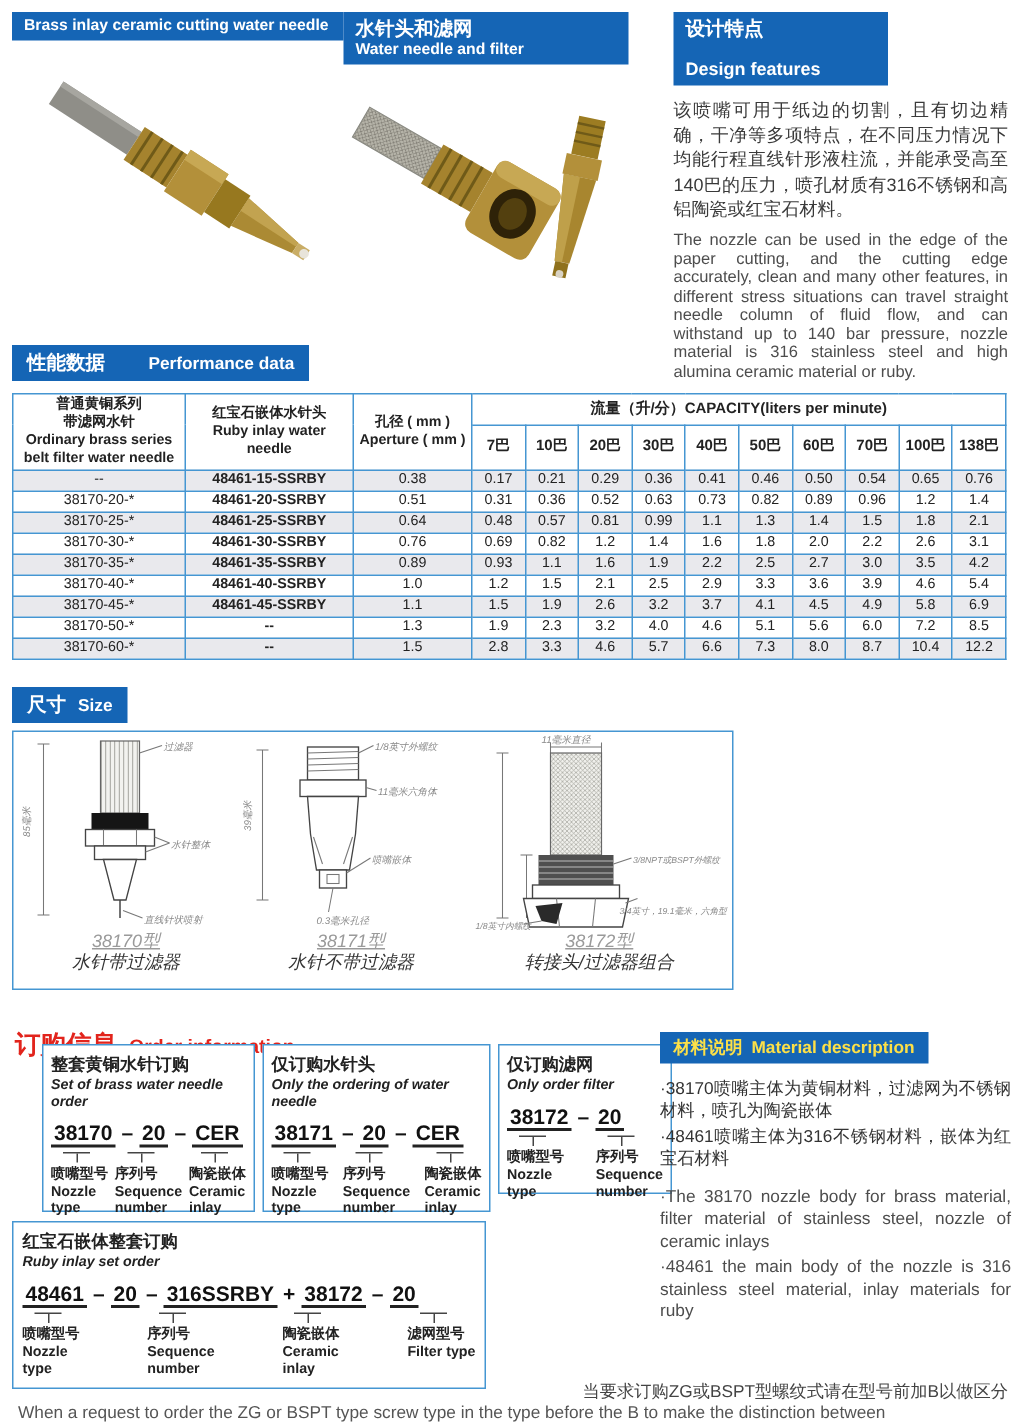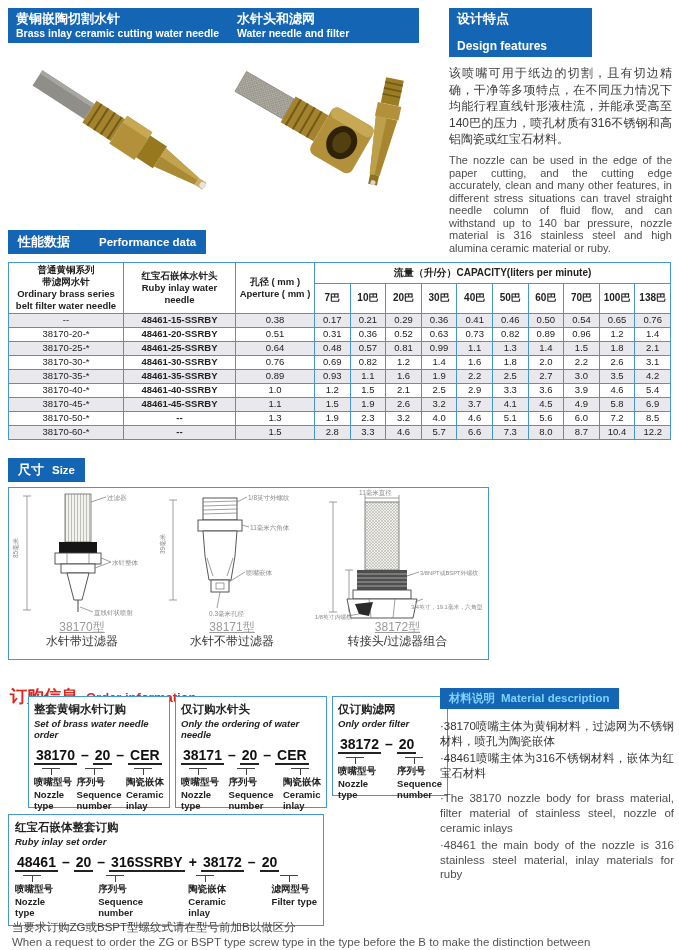--- a/index.html
+++ b/index.html
@@ -19,21 +19,21 @@
   
   table.perf{border-collapse:collapse;table-layout:fixed;width:663px;background:#fff;}
   table.perf th,table.perf td{border:1px solid #4596d2;text-align:center;vertical-align:middle;padding:1px 2px;box-sizing:border-box;}
   table.perf th{font-size:9.5px;font-weight:600;background:#fff;line-height:1.25;}
   table.perf td{font-size:9.5px;height:14px;line-height:1.1;}
   table.perf .caph{font-size:10px;height:17px;}
   table.perf .pcol{font-size:10px;height:24px;}
   table.perf tbody tr:nth-child(odd){background:#e9e9ed;}
   table.perf td.c-ruby{font-weight:bold;}
   
-  .sizebox{border:1px solid #4596d2;box-sizing:border-box;display:flex;justify-content:flex-end;background:#fff;}
+  .sizebox{border:1px solid #4596d2;box-sizing:border-box;display:flex;justify-content:space-between;background:#fff;font-style:italic;}
   .diagram{display:flex;flex-direction:column;align-items:center;}
   .dcap{text-align:center;margin-top:0px;line-height:1.2;}
   .dmodel{color:#9a9a9a;font-size:12px;text-decoration:underline;}
   .dname{color:#333;font-size:12px;}
   .dl{font-size:6.5px;fill:#8a8a8a;}
   .dls{font-size:5.8px;fill:#8a8a8a;}
   .dln{stroke:#777;stroke-width:0.7;fill:none;}
   .dpart{stroke:#444;stroke-width:0.9;fill:#fff;}
   
   .otitle{display:flex;align-items:baseline;gap:8px;}
@@ -50,36 +50,35 @@
   .opart{border-bottom:2px solid #222;padding:0 2px;}
   .osep{font-weight:bold;}
   .olabels{display:flex;justify-content:space-between;margin-top:2px;}
   .olab{min-width:30px;}
   .otick{width:18px;height:6px;border-top:1px solid #444;position:relative;margin-left:8px;margin-bottom:1px;}
   .otick:after{content:"";position:absolute;left:50%;top:0;bottom:0;border-left:1px solid #444;}
   .olzh{font-size:9.5px;font-weight:bold;color:#222;}
   .olen{font-size:9.5px;font-weight:bold;color:#222;}
   .rubybox{border:1px solid #4596d2;box-sizing:border-box;padding:5px 6px;background:#fff;width:316px;height:112px;}
   
-  .matbar{display:inline-flex;gap:6px;align-items:baseline;background:#1565b5;color:#7dd3fc;padding:3px 9px;}
+  .matbar{display:inline-flex;gap:6px;align-items:baseline;background:#1565b5;color:#fde047;padding:3px 9px;}
   .matbar .zh{font-size:11.5px;font-weight:bold;}
   .matbar .en{font-size:11.5px;font-weight:bold;}
   .mbullet{font-size:11.5px;line-height:1.3;color:#333;text-align:justify;margin-top:2px;}
   .mbullet.men{color:#4d4d4d;}
   .gap8{height:8px;}
   
-  .foot-zh{font-size:11.5px;color:#444;}
+  .foot-zh{font-size:11.5px;color:#444;text-align:right;}
   .foot-en{font-size:11.5px;color:#555;margin-top:1px;}
 </style>
 </head>
 <body>
 
 <div class="abs" style="left:8px;top:8px;width:221px;">
   <div class="bar">
-    <div class="zh">黄铜嵌陶切割水针</div>
     <div class="en">Brass inlay ceramic cutting water needle</div>
   </div>
   <svg width="221" height="168" style="margin-top:8px;">
     <g transform="translate(30,26) rotate(33)">
       <rect x="0" y="-8" width="62" height="18" fill="#8f8e88"></rect>
       <rect x="0" y="-8" width="62" height="4" fill="#a7a6a0"></rect>
       <rect x="62" y="-12" width="34" height="26" fill="#a5832e"></rect>
       <line x1="68" y1="-12" x2="68" y2="14" stroke="#6f5a18" stroke-width="2"></line>
       <line x1="76" y1="-12" x2="76" y2="14" stroke="#6f5a18" stroke-width="2"></line>
       <line x1="84" y1="-12" x2="84" y2="14" stroke="#6f5a18" stroke-width="2"></line>

